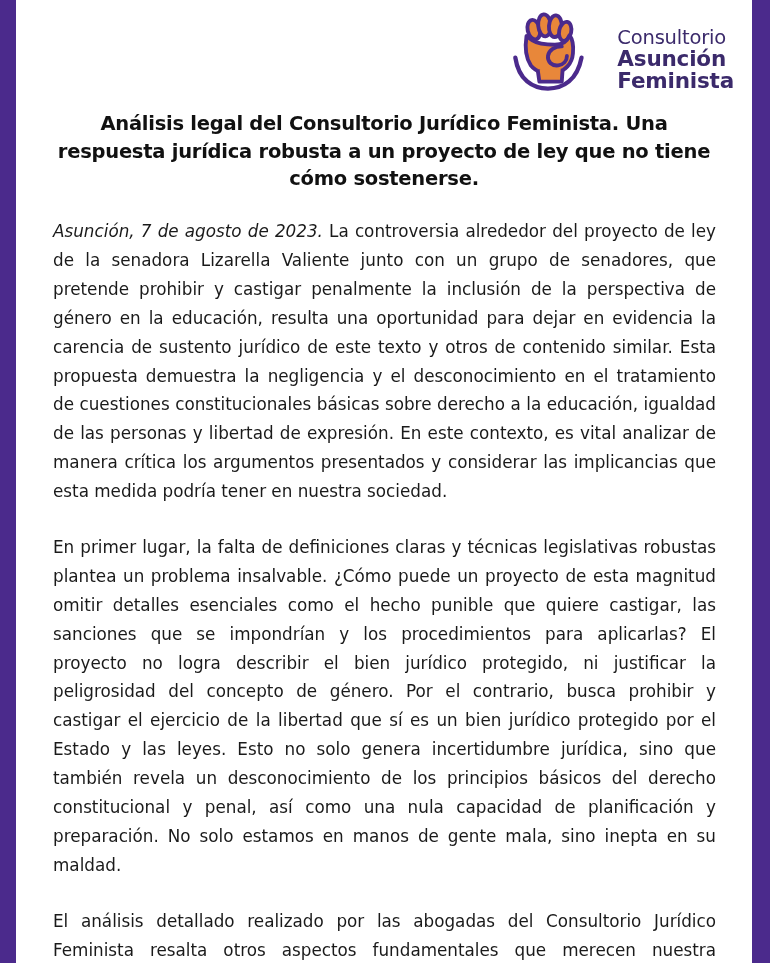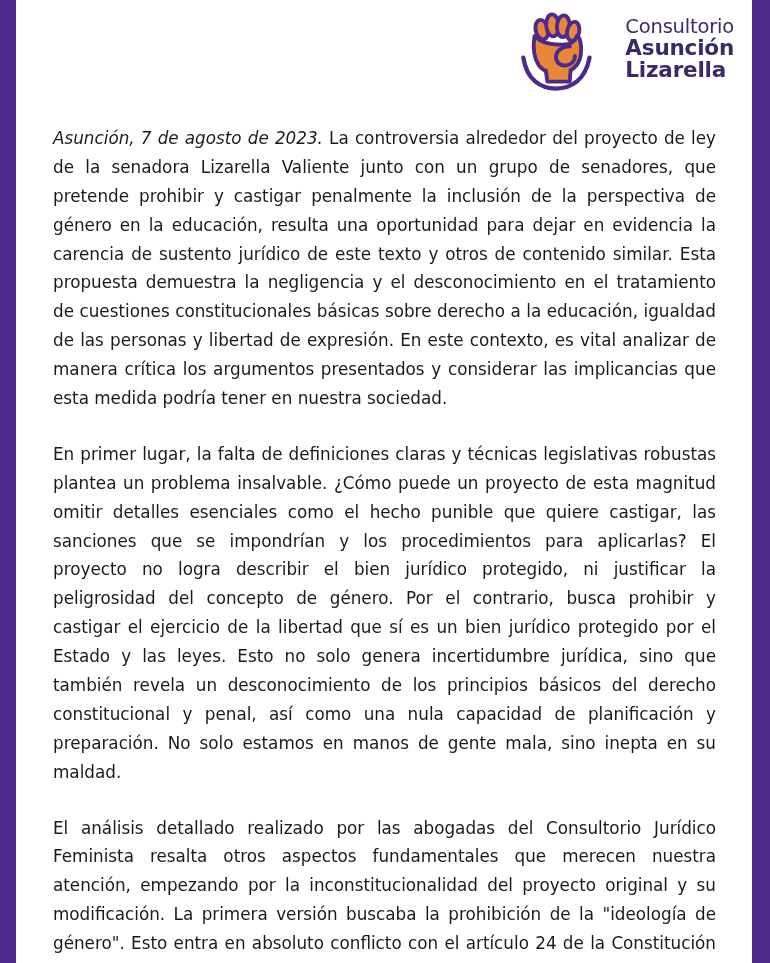--- a/index.html
+++ b/index.html
@@ -46,21 +46,21 @@
     height: 100px;
     display: flex;
     align-items: flex-start;
     justify-content: flex-end;
     padding-right: 18px;
     padding-top: 6px;
     box-sizing: border-box;
   }
   .logo {
     display: flex;
-    align-items: center;
+    align-items: flex-end;
     gap: 26px;
   }
   .logo-mark {
     width: 86px;
     height: 86px;
     flex: 0 0 86px;
   }
   .logo-words {
     line-height: 1.02;
     color: #3B2A6B;
@@ -134,25 +134,26 @@
           <path d="M66 47 C58 47, 51 51, 50 58 C49 65, 55 70, 62 69 C68 68, 72 64, 72 58" fill="none" stroke="#4B2A8C" stroke-width="4.5" stroke-linecap="round"></path>
 
           <path d="M38 74 L40 88 L66 88 L67 73" fill="#E8873A" stroke="#4B2A8C" stroke-width="4.5" stroke-linejoin="round"></path>
 
           <path d="M12 60 C16 86, 32 96, 50 96 C68 96, 84 86, 89 60" fill="none" stroke="#4B2A8C" stroke-width="5" stroke-linecap="round"></path>
         </svg>
 
         <div class="logo-words">
           <span class="w1">Consultorio</span>
           <span class="w2">Asunción</span>
-          <span class="w3">Lizarella</span>
+          <span class="w3">Feminista</span>
         </div>
       </div>
     </div>
 
+    <h1 class="title">Análisis legal del Consultorio Jurídico Feminista. Una respuesta jurídica robusta a un proyecto de ley que no tiene cómo sostenerse.</h1>
 
     <div class="body-copy">
       <p>
         <em class="dateline">Asunción, 7 de agosto de 2023.</em><span> La controversia alrededor del proyecto de ley de la senadora Lizarella Valiente junto con un grupo de senadores, que pretende prohibir y castigar penalmente la inclusión de la perspectiva de género en la educación, resulta una oportunidad para dejar en evidencia la carencia de sustento jurídico de este texto y otros de contenido similar. Esta propuesta demuestra la negligencia y el desconocimiento en el tratamiento de cuestiones constitucionales básicas sobre derecho a la educación, igualdad de las personas y libertad de expresión. En este contexto, es vital analizar de manera crítica los argumentos presentados y considerar las implicancias que esta medida podría tener en nuestra sociedad.</span>
       </p>
       <p>En primer lugar, la falta de definiciones claras y técnicas legislativas robustas plantea un problema insalvable. ¿Cómo puede un proyecto de esta magnitud omitir detalles esenciales como el hecho punible que quiere castigar, las sanciones que se impondrían y los procedimientos para aplicarlas? El proyecto no logra describir el bien jurídico protegido, ni justificar la peligrosidad del concepto de género. Por el contrario, busca prohibir y castigar el ejercicio de la libertad que sí es un bien jurídico protegido por el Estado y las leyes. Esto no solo genera incertidumbre jurídica, sino que también revela un desconocimiento de los principios básicos del derecho constitucional y penal, así como una nula capacidad de planificación y preparación. No solo estamos en manos de gente mala, sino inepta en su maldad.</p>
       <p>El análisis detallado realizado por las abogadas del Consultorio Jurídico Feminista resalta otros aspectos fundamentales que merecen nuestra atención, empezando por la inconstitucionalidad del proyecto original y su modificación. La primera versión buscaba la prohibición de la "ideología de género". Esto entra en absoluto conflicto con el artículo 24 de la Constitución Nacional, que garantiza la libertad de creencias e ideologías. En la modificación presentada se busca restringir la "perspectiva de género", pisoteando el derecho a la libertad de expresión garantizada por nuestra Constitución en su artículo 26. ¿No deberíamos estar fomentando un ambiente educativo en el que las ideas se discutan abiertamente, en lugar de censurarlas?</p>
     </div>
 
   </div>

